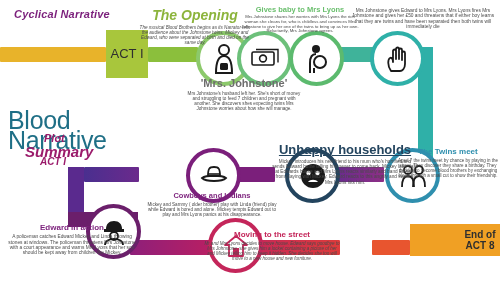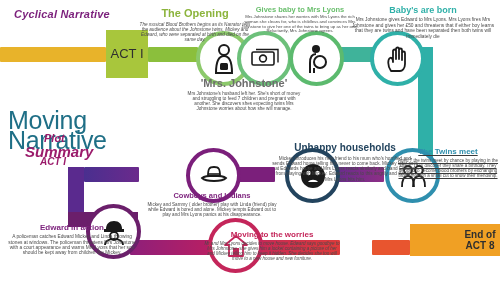--- a/index.html
+++ b/index.html
@@ -80,44 +80,44 @@
   
   .h-green{color:#8cb43c;}
   .h-green2{color:#6bbf6e;text-align:center;}
   .h-teal{color:#2fb0a8;}
   .h-purple{color:#7b1f7b;}
   .h-navy{color:#23445e;}
   .h-blue{color:#2f8fae;}
   .h-magenta{color:#c4265a;}
 
   #t-opening{left:138px;top:8px;width:114px;}
-  #t-opening .ttl{font-size:11px;}
+  #t-opening .ttl{font-size:14px;font-style:italic;}
   #t-opening .desc{font-size:4.6px;margin-top:2px;color:#4a4a4a;font-style:italic;}
 
   #t-mrsj{left:186px;top:78px;width:116px;}
   #t-mrsj .ttl{font-size:11px;color:#6d6d6d;}
   #t-mrsj .desc{font-size:4.6px;margin-top:1px;color:#4a4a4a;}
 
   #t-gives{left:241px;top:6px;width:118px;}
   #t-gives .ttl{font-size:7.5px;}
   #t-gives .desc{font-size:4.3px;margin-top:1px;color:#4a4a4a;}
 
   #t-baby{left:348px;top:6px;width:150px;}
   #t-baby .ttl{font-size:9px;}
   #t-baby .desc{font-size:4.8px;margin-top:2px;color:#4a4a4a;}
 
   #t-cowboys{left:146px;top:153px;width:132px;margin-top:39px;}
   #t-cowboys .ttl{font-size:7.5px;}
   #t-cowboys .desc{font-size:4.6px;margin-top:2px;color:#4a4a4a;}
 
   #t-unhappy{left:272px;top:143px;width:146px;}
-  #t-unhappy .ttl{font-size:10px;}
+  #t-unhappy .ttl{font-size:13px;text-decoration:underline;}
   #t-unhappy .desc{font-size:4.7px;margin-top:2px;color:#4a4a4a;}
 
-  #t-twins{left:396px;top:148px;width:104px;text-decoration:underline;}
+  #t-twins{left:396px;top:148px;width:104px;}
   #t-twins .ttl{font-size:8px;}
   #t-twins .desc{font-size:4.5px;margin-top:2px;color:#4a4a4a;}
 
   #t-caught{left:6px;top:224px;width:132px;}
   #t-caught .ttl{font-size:8px;}
   #t-caught .desc{font-size:4.8px;margin-top:2px;color:#4a4a4a;}
 
   #t-moving{left:204px;top:231px;width:136px;}
   #t-moving .ttl{font-size:8px;}
   #t-moving .desc{font-size:4.5px;margin-top:2px;color:#4a4a4a;font-style:italic;}
@@ -144,21 +144,21 @@
 <div class="abs bar" id="bar-m1"></div>
 <div class="abs bar" id="bar-m2"></div>
 <div class="abs bar" id="bar-m3"></div>
 
 <div class="abs" id="endact-box">
   <span>End of</span>
   <span style="padding-top:0">ACT 8</span>
 </div>
 
 <div class="abs" id="cyclical">Cyclical Narrative</div>
-<div class="abs" id="brand-blood">Moving</div>
+<div class="abs" id="brand-blood">Blood</div>
 <div class="abs" id="brand-brothers">Narrative</div>
 <div class="abs" id="brand-plot">Plot</div>
 <div class="abs" id="brand-summary">Summary</div>
 <div class="abs" id="brand-act">ACT I</div>
 
 <div class="node" id="n-opening">
   <span>
     <svg width="26" height="30" viewBox="0 0 26 30">
       <circle cx="13" cy="6" r="5" fill="none" stroke="#1a1a1a" stroke-width="2"></circle>
       <path d="M5 29 C5 17 8 12 13 12 C18 12 21 17 21 29 Z" fill="none" stroke="#1a1a1a" stroke-width="2"></path>
@@ -252,21 +252,20 @@
   <div class="ttl h-green">The Opening</div>
   <div class="desc">The musical Blood Brothers begins as its Narrator tells the audience about the Johnstone twins, Mickey and Edward, who were separated at birth and died on the same day.</div>
 </div>
 
 <div class="abs" id="t-gives">
   <div class="ttl h-green2">Gives baby to Mrs Lyons</div>
   <div class="desc">Mrs Johnstone shares her worries with Mrs Lyons the rich woman she cleans for, who is childless and convinces Mrs Johnstone to give her one of the twins to bring up as her own. Reluctantly, Mrs Johnstone agrees.</div>
 </div>
 
 <div class="abs" id="t-baby">
-  <div class="ttl h-teal">Baby's are born</div>
   <div class="desc">Mrs Johnstone gives Edward to Mrs Lyons. Mrs Lyons fires Mrs Johnstone and gives her £50 and threatens that if either boy learns that they are twins and have been separated then both twins will immediately die</div>
 </div>
 
 <div class="abs" id="t-mrsj">
   <div class="ttl">'Mrs. Johnstone'</div>
   <div class="desc">Mrs Johnstone's husband left her. She's short of money and struggling to feed 7 children and pregnant with another. She discovers shes expecting twins Mrs Johnstone worries about how she will manage.</div>
 </div>
 
 <div class="abs" id="t-cowboys">
   <div class="ttl h-purple">Cowboys and Indians</div>
@@ -282,15 +281,15 @@
   <div class="ttl h-blue">The Twins meet</div>
   <div class="desc">Aged 7 the twins meet by chance by playing in the street. They discover they share a birthday. They decided to become blood brothers by exchanging blood through a small cut to show their friendship.</div>
 </div>
 
 <div class="abs" id="t-caught">
   <div class="ttl h-purple">Edward in action</div>
   <div class="desc">A policeman catches Edward Mickey and Linda throwing stones at windows. The policeman threatens Mrs Johnstone with a court appearance and warns Mrs Lyons that her son should be kept away from children like Mickey.</div>
 </div>
 
 <div class="abs" id="t-moving">
-  <div class="ttl h-magenta">Moving to the worries</div>
+  <div class="ttl h-magenta">Moving to the street</div>
   <div class="desc">Mr and Mrs Lyons decides to move house. Edward says goodbye to Mrs Johnstone, she gives him a locket containing a picture of her and Mickey telling him to keep it hidden. She decides she too will move to a new house and new furniture.</div>
 </div>
 
 </body></html>

